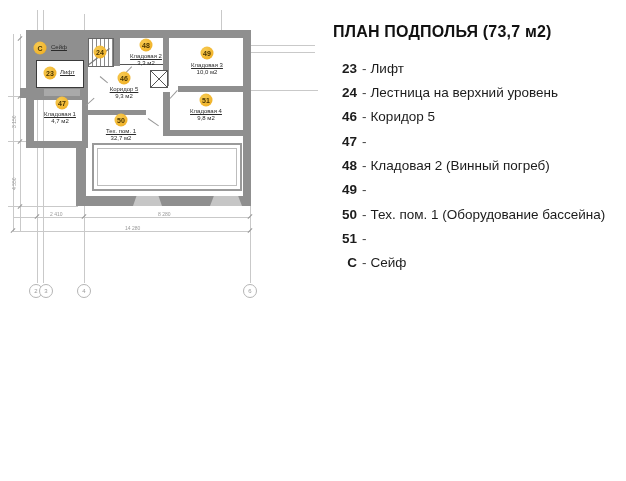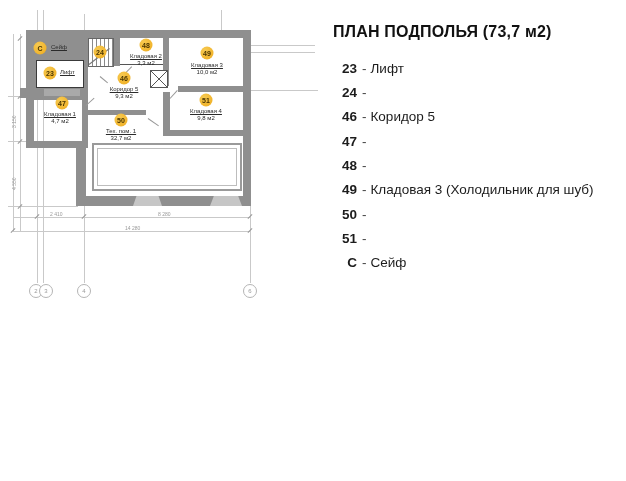--- a/index.html
+++ b/index.html
@@ -182,42 +182,44 @@
     <div class="legend-title">ПЛАН ПОДПОЛЬЯ (73,7 м2)</div>
 
     <div class="legend-row" style="top:41px;">
       <span class="legend-num">23</span>
         <span class="legend-dash">-</span>
         <span>Лифт</span>
     </div>
     <div class="legend-row" style="top:65px;">
       <span class="legend-num">24</span>
         <span class="legend-dash">-</span>
+        <span>Лестница на верхний уровень</span>
     </div>
     <div class="legend-row" style="top:89px;">
       <span class="legend-num">46</span>
         <span class="legend-dash">-</span>
         <span>Коридор 5</span>
     </div>
     <div class="legend-row" style="top:114px;">
       <span class="legend-num">47</span>
         <span class="legend-dash">-</span>
     </div>
     <div class="legend-row" style="top:138px;">
       <span class="legend-num">48</span>
         <span class="legend-dash">-</span>
+        <span>Кладовая 2 (Винный погреб)</span>
     </div>
     <div class="legend-row" style="top:162px;">
       <span class="legend-num">49</span>
         <span class="legend-dash">-</span>
-        <span>Кладовая 3 (Холодильник для шуб)</span>
     </div>
     <div class="legend-row" style="top:187px;">
       <span class="legend-num">50</span>
         <span class="legend-dash">-</span>
+        <span>Тех. пом. 1 (Оборудование бассейна)</span>
     </div>
     <div class="legend-row" style="top:211px;">
       <span class="legend-num">51</span>
         <span class="legend-dash">-</span>
     </div>
     <div class="legend-row" style="top:235px;">
       <span class="legend-num">С</span>
         <span class="legend-dash">-</span>
         <span>Сейф</span>
     </div>

